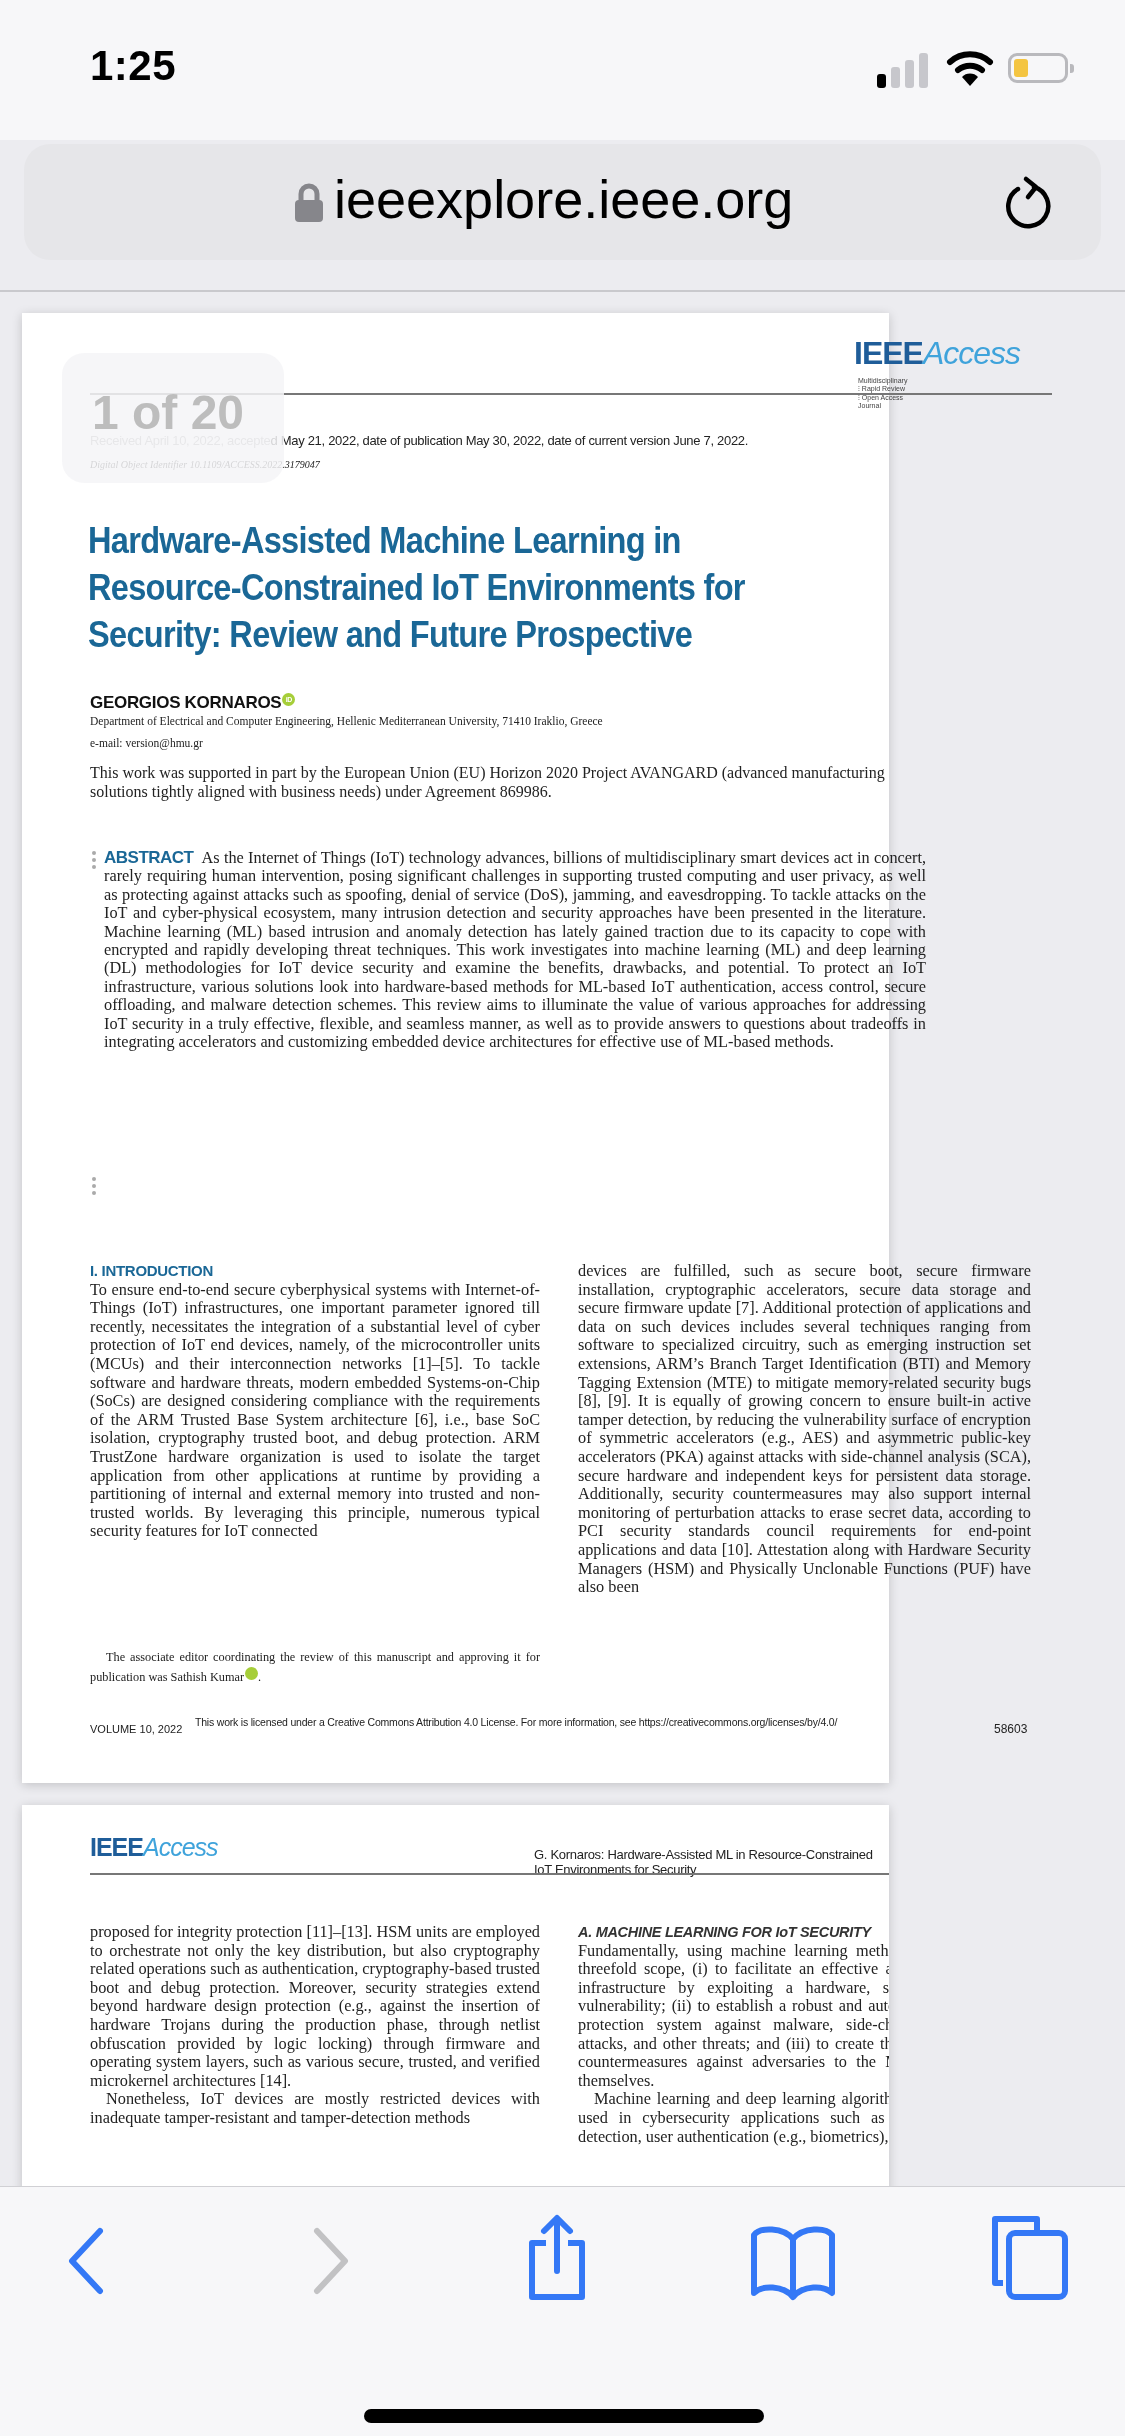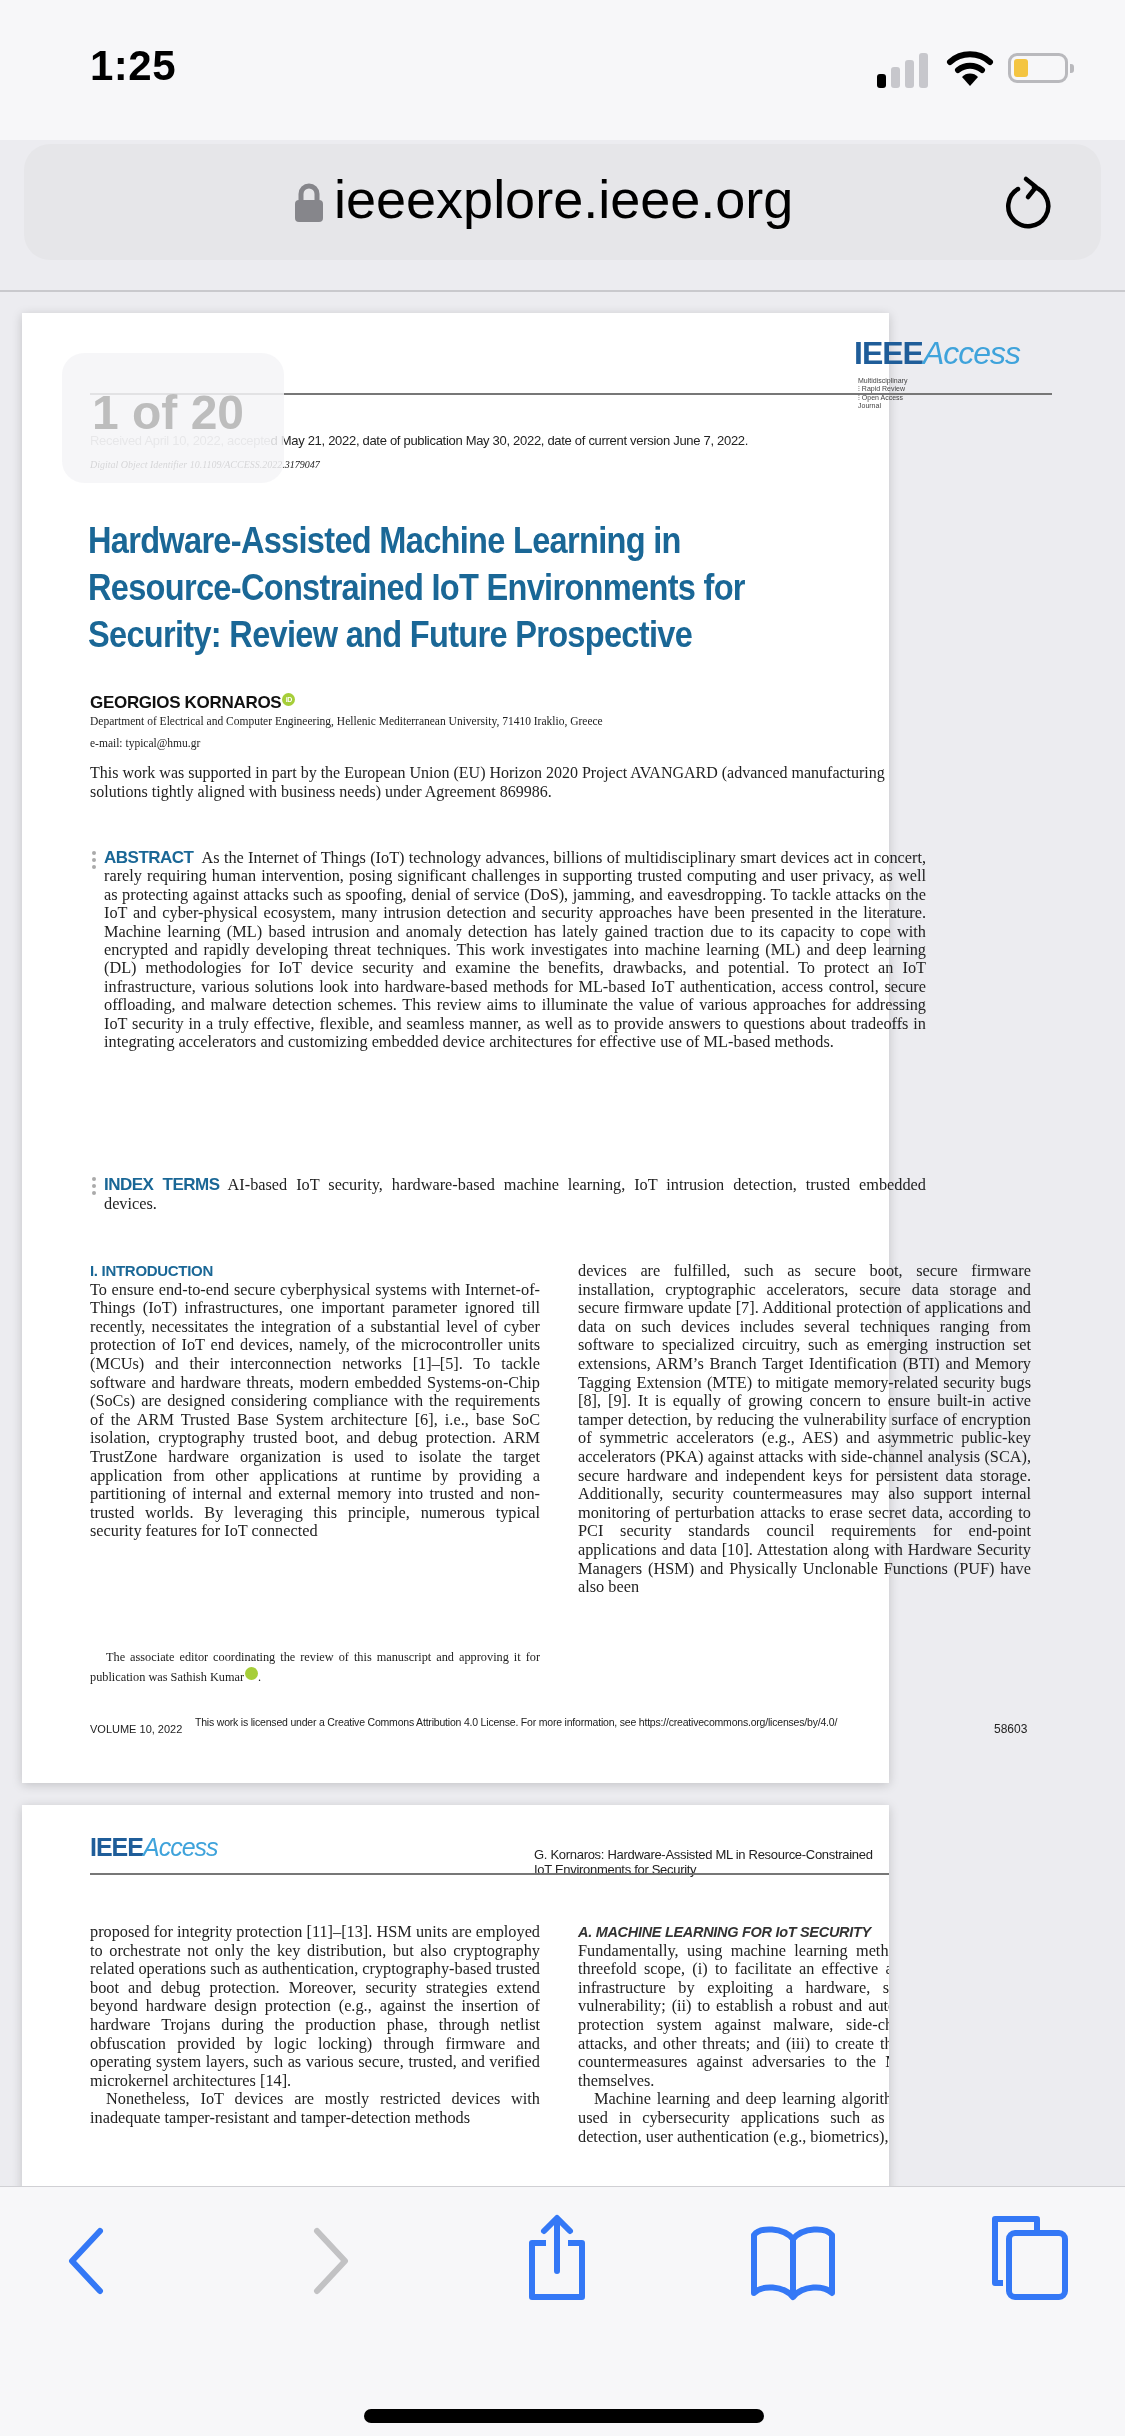--- a/index.html
+++ b/index.html
@@ -99,36 +99,35 @@
   <div class="tagline">Multidisciplinary ⁝ Rapid Review ⁝ Open Access Journal</div>
   <div class="hrule" style="left:68px;top:80px;width:962px;"></div>
 
   <div class="recv"><span class="faded">Received April 10, 2022, accepte</span><span>d May 21, 2022, date of publication May 30, 2022, date of current version June 7, 2022.</span></div>
   <div class="doi serif">Digital Object Identifier 10.1109/ACCESS.2022.3179047</div>
 
   <div class="title">Hardware-Assisted Machine Learning in Resource-Constrained IoT Environments for Security: Review and Future Prospective</div>
 
   <div class="author"><span>GEORGIOS KORNAROS</span><span class="orcid">iD</span></div>
   <div class="aff serif">Department of Electrical and Computer Engineering, Hellenic Mediterranean University, 71410 Iraklio, Greece</div>
-  <div class="email serif">e-mail: typical@hmu.gr</div>
+  <div class="email serif">e-mail: version@hmu.gr</div>
   <div class="support serif">This work was supported in part by the European Union (EU) Horizon 2020 Project AVANGARD (advanced manufacturing solutions tightly aligned with business needs) under Agreement 869986.</div>
 
   <div class="dots" style="left:70px;top:538px;">
       <i></i>
       <i></i>
       <i></i>
     </div>
   <div class="abstract serif"><span class="kw">ABSTRACT</span><span>As the Internet of Things (IoT) technology advances, billions of multidisciplinary smart devices act in concert, rarely requiring human intervention, posing significant challenges in supporting trusted computing and user privacy, as well as protecting against attacks such as spoofing, denial of service (DoS), jamming, and eavesdropping. To tackle attacks on the IoT and cyber-physical ecosystem, many intrusion detection and security approaches have been presented in the literature. Machine learning (ML) based intrusion and anomaly detection has lately gained traction due to its capacity to cope with encrypted and rapidly developing threat techniques. This work investigates into machine learning (ML) and deep learning (DL) methodologies for IoT device security and examine the benefits, drawbacks, and potential. To protect an IoT infrastructure, various solutions look into hardware-based methods for ML-based IoT authentication, access control, secure offloading, and malware detection schemes. This review aims to illuminate the value of various approaches for addressing IoT security in a truly effective, flexible, and seamless manner, as well as to provide answers to questions about tradeoffs in integrating accelerators and customizing embedded device architectures for effective use of ML-based methods.</span></div>
 
   <div class="dots" style="left:70px;top:864px;">
       <i></i>
       <i></i>
       <i></i>
     </div>
-  <div class="index serif"><span class="kw">INDEX TERMS</span><span>AI-based IoT security, hardware-based machine learning, IoT intrusion detection, trusted embedded devices.</span></div>
 
   <div class="col colL serif" style="top:949px;">
     <span class="sec">I. INTRODUCTION</span>
     <span>To ensure end-to-end secure cyberphysical systems with Internet-of-Things (IoT) infrastructures, one important parameter ignored till recently, necessitates the integration of a substantial level of cyber protection of IoT end devices, namely, of the microcontroller units (MCUs) and their interconnection networks [1]–[5]. To tackle software and hardware threats, modern embedded Systems-on-Chip (SoCs) are designed considering compliance with the requirements of the ARM Trusted Base System architecture [6], i.e., base SoC isolation, cryptography trusted boot, and debug protection. ARM TrustZone hardware organization is used to isolate the target application from other applications at runtime by providing a partitioning of internal and external memory into trusted and non-trusted worlds. By leveraging this principle, numerous typical security features for IoT connected</span>
   </div>
   <div class="col colR serif" style="top:949px;">devices are fulfilled, such as secure boot, secure firmware installation, cryptographic accelerators, secure data storage and secure firmware update [7]. Additional protection of applications and data on such devices includes several techniques ranging from software to specialized circuitry, such as emerging instruction set extensions, ARM’s Branch Target Identification (BTI) and Memory Tagging Extension (MTE) to mitigate memory-related security bugs [8], [9]. It is equally of growing concern to ensure built-in active tamper detection, by reducing the vulnerability surface of encryption of symmetric accelerators (e.g., AES) and asymmetric public-key accelerators (PKA) against attacks with side-channel analysis (SCA), secure hardware and independent keys for persistent data storage. Additionally, security countermeasures may also support internal monitoring of perturbation attacks to erase secret data, according to PCI security standards council requirements for end-point applications and data [10]. Attestation along with Hardware Security Managers (HSM) and Physically Unclonable Functions (PUF) have also been</div>
 
   <div class="footnote serif"><span>The associate editor coordinating the review of this manuscript and approving it for publication was Sathish Kumar</span><span class="orcid">iD</span>.</div>
 
   <div class="foot" style="left:68px;font-size:11px;top:1410px;">VOLUME 10, 2022</div>

